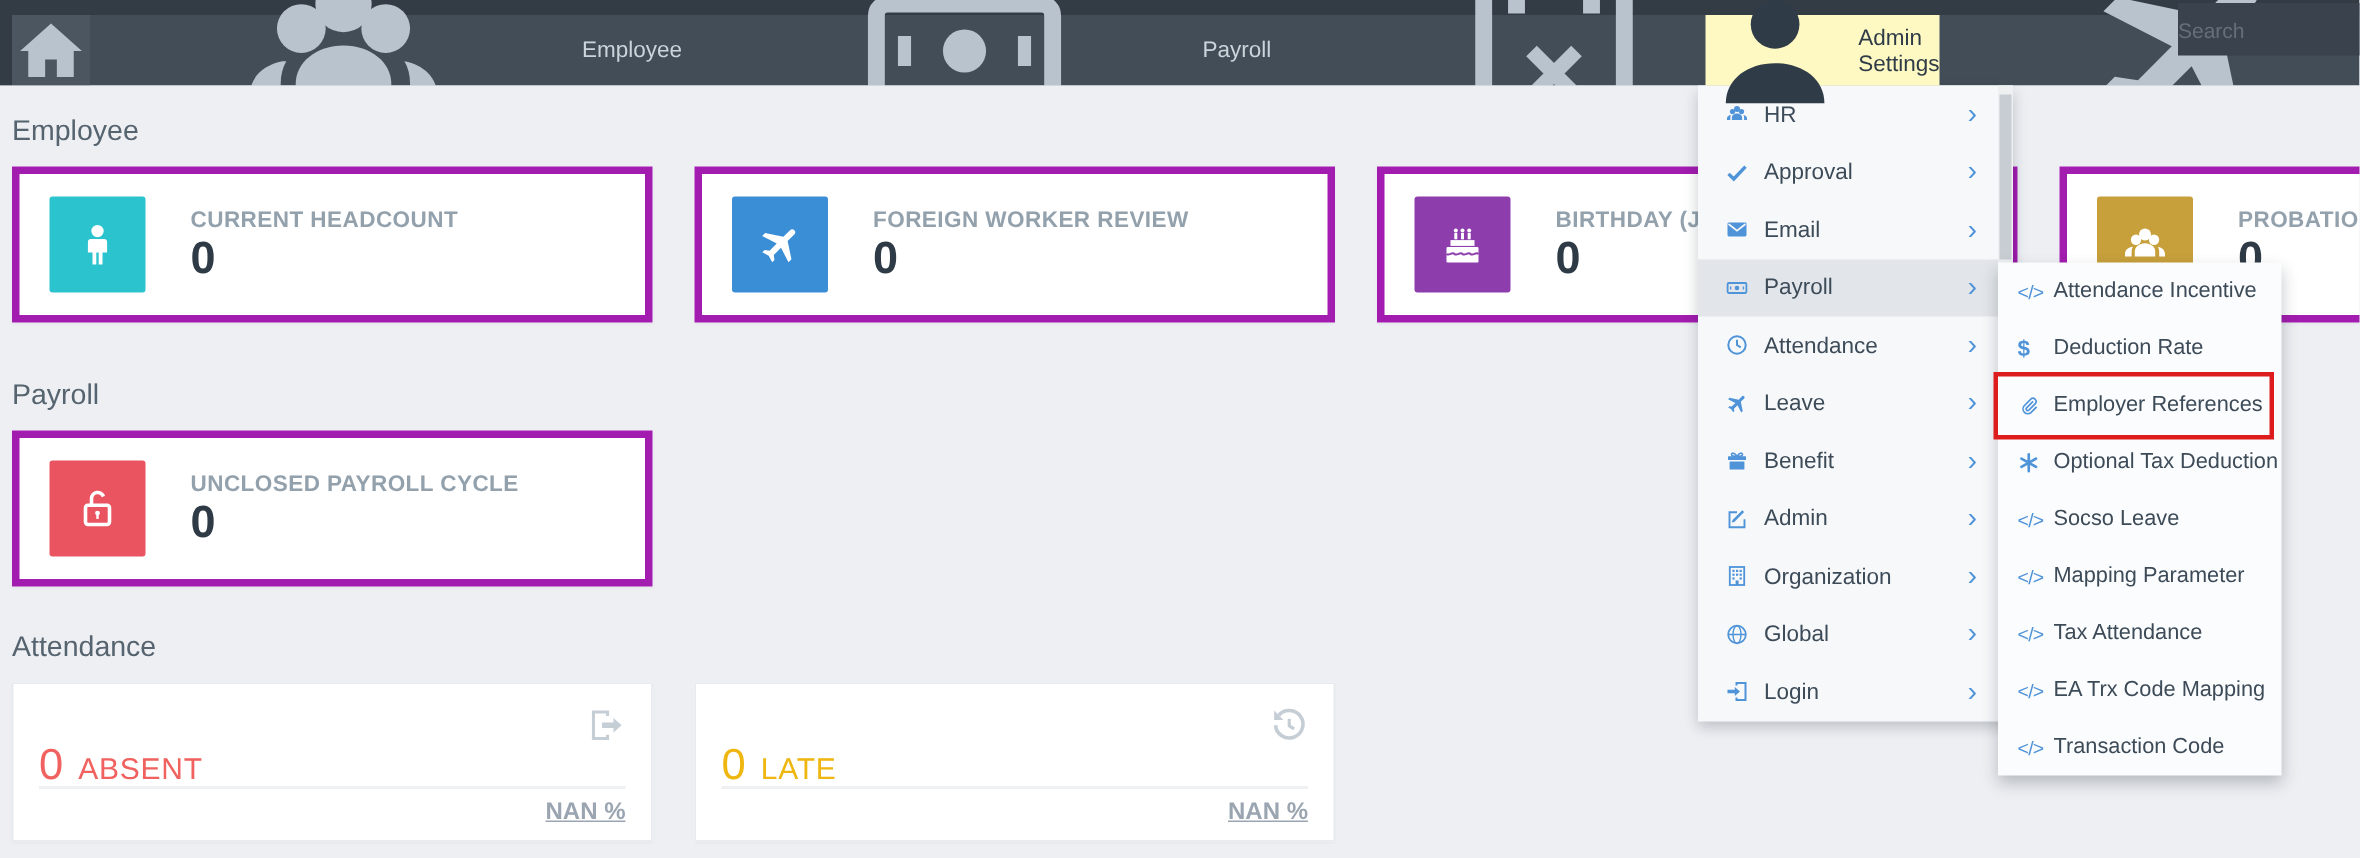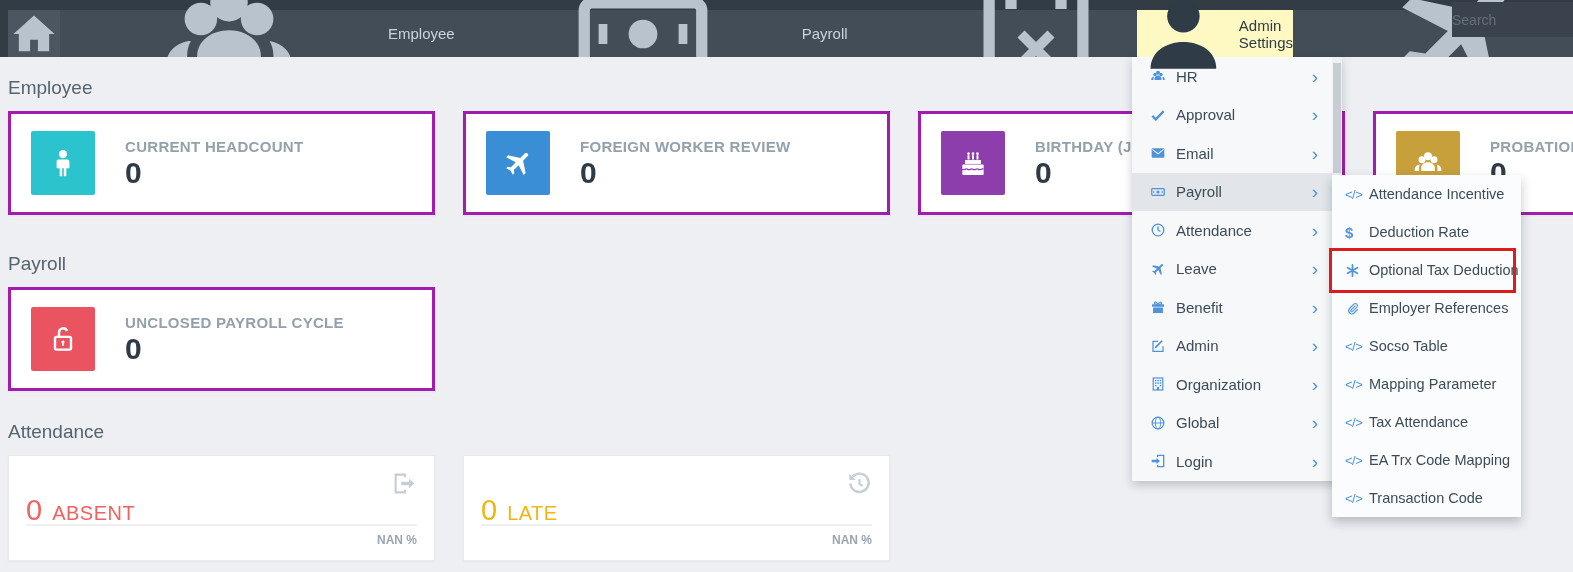--- a/index.html
+++ b/index.html
@@ -22,39 +22,39 @@
   .admin-tab .ic{color:#2f3b47;}
   .search-input{position:absolute;left:1452px;top:2px;width:145px;height:35px;background:#3a434d;border:none;outline:none;
     color:#cfd6dc;padding:0 0;font-size:14px;font-family:inherit;box-sizing:border-box;}
   .search-input::placeholder{color:#646f7a;}
   
   .content{position:absolute;top:57px;left:0;right:0;height:515px;background:#edeff3;}
   .section-title{margin:20px 0 12px 8px;font-size:19px;font-weight:400;color:#56646f;}
   .section-title.payroll{margin-top:38px;}
   .section-title.attendance{margin-top:30px;}
   .cards-row{display:flex;gap:28px;margin-left:8px;}
-  .card{width:427px;height:104px;background:#fff;border:3px solid #a21caf;box-sizing:border-box;
+  .card{width:427px;height:104px;background:#fff;border:5px solid #a21caf;box-sizing:border-box;
     box-shadow:0 1px 2px rgba(40,50,60,.05);display:flex;align-items:center;flex:none;cursor:pointer;}
   .card .sq{width:64px;height:64px;margin-left:20px;border-radius:2px;flex:none;
     display:flex;align-items:center;justify-content:center;color:#fff;}
   .card .sq .ic{width:32px;height:32px;}
   .card .info{margin-left:30px;min-width:0;}
   .card .ctitle{font-size:15px;font-weight:700;color:#93a1ad;letter-spacing:.3px;white-space:nowrap;}
   .card .cvalue{font-size:30px;font-weight:700;color:#2e3b47;margin-top:1px;line-height:1.1;}
   
   .stat-card{width:427px;height:106px;background:#fff;border:1px solid #e7eaee;box-sizing:border-box;
     box-shadow:0 1px 2px rgba(40,50,60,.05);flex:none;}
   .stat-top{display:flex;justify-content:space-between;align-items:flex-start;padding:15px 17px 0 17px;height:53px;}
   .stat-text{display:flex;align-items:baseline;gap:10px;}
   .stat-value{font-size:29px;font-weight:400;}
   .stat-label{font-size:20px;font-weight:400;letter-spacing:.5px;margin-top:31px;}
   .stat-action{color:#c5cdd5;cursor:pointer;}
   .stat-action .ic{width:25px;height:25px;}
   .stat-divider{border-top:2px solid #eef0f2;margin:0 17px;}
-  .stat-footer{text-align:right;padding:7px 17px 0 0;color:#9aa5b1;font-size:12px;font-weight:700;}
+  .stat-footer{text-align:right;padding:7px 17px 0 0;color:#9aa5b1;font-size:16px;font-weight:700;text-decoration:underline;}
   
   .dropdown{position:absolute;left:1132px;top:57px;width:210px;height:424px;background:#f6f8fa;
     box-shadow:0 4px 9px rgba(20,30,40,.22);z-index:20;}
   .dd-list{position:absolute;left:0;top:0;right:10px;bottom:0;}
   .dd-item{height:38.5px;display:flex;align-items:center;padding:0 8px 0 18px;font-size:15px;color:#3d4b58;cursor:pointer;justify-content:center;}
   .dd-item.highlighted{background:#e2e6ea;}
   .dd-item .ic{color:#4f93d9;width:16px;height:16px;flex:none;}
   .dd-label{flex:1;margin-left:10px;white-space:nowrap;}
   .dd-chevron{color:#4f93d9;font-size:19px;line-height:1;padding-right:6px;}
   .dd-track{position:absolute;right:0;top:0;width:10px;height:100%;background:#eef0f2;}
@@ -449,38 +449,38 @@
     </div>
     <div class="sm-item">
       <span class="icwrap">
         <span class="txt-icon dollar">$</span>
       </span>
       <span class="sm-label">Deduction Rate</span>
     </div>
     <div class="sm-item">
       <span class="icwrap">
         <svg class="ic">
+          <use href="#paperclip-icon"></use>
+        </svg>
+      </span>
+      <span class="sm-label">Employer References</span>
+    </div>
+    <div class="sm-item">
+      <span class="icwrap">
+        <svg class="ic">
           <use href="#asterisk-icon"></use>
         </svg>
       </span>
       <span class="sm-label">Optional Tax Deduction</span>
     </div>
     <div class="sm-item">
       <span class="icwrap">
-        <svg class="ic">
-          <use href="#paperclip-icon"></use>
-        </svg>
-      </span>
-      <span class="sm-label">Employer References</span>
-    </div>
-    <div class="sm-item">
-      <span class="icwrap">
         <span class="txt-icon">&lt;/&gt;</span>
       </span>
-      <span class="sm-label">Socso Table</span>
+      <span class="sm-label">Socso Leave</span>
     </div>
     <div class="sm-item">
       <span class="icwrap">
         <span class="txt-icon">&lt;/&gt;</span>
       </span>
       <span class="sm-label">Mapping Parameter</span>
     </div>
     <div class="sm-item">
       <span class="icwrap">
         <span class="txt-icon">&lt;/&gt;</span>

